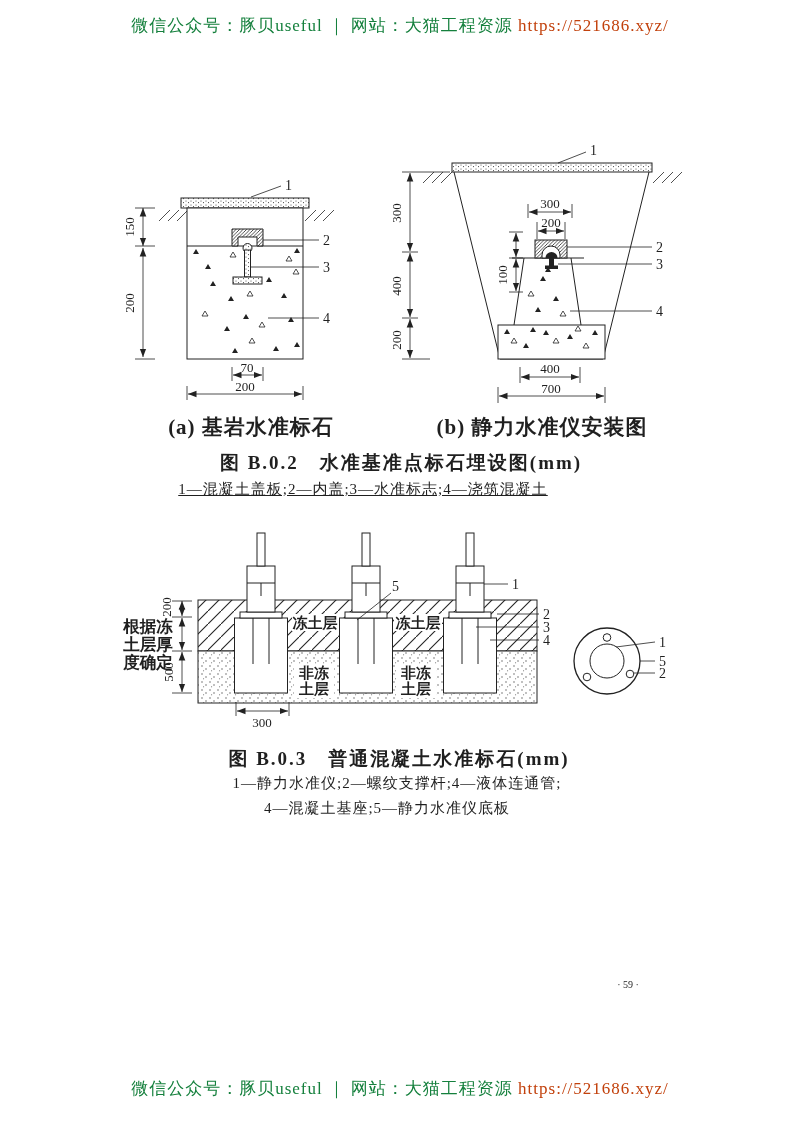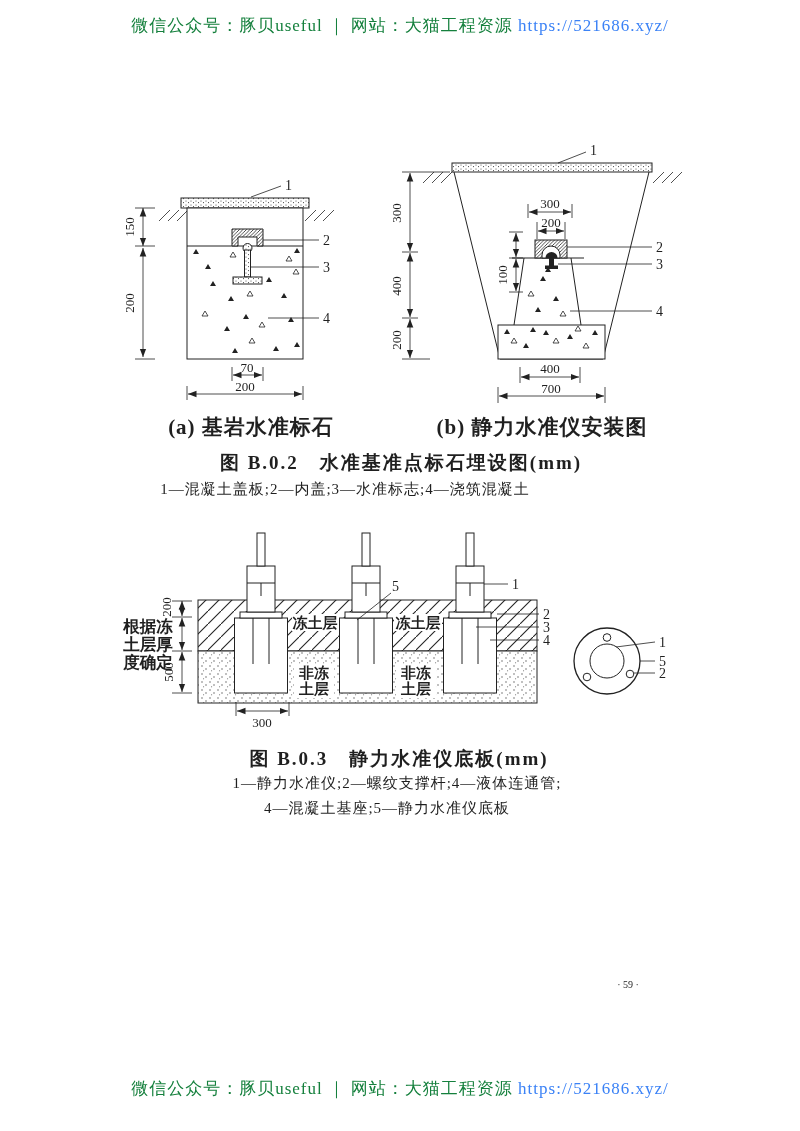--- a/index.html
+++ b/index.html
@@ -1,21 +1,21 @@
 <!DOCTYPE html>
 <html><head>
 <meta charset="utf-8">
 <style>
   html,body{margin:0;padding:0;background:#e8e8e8;}
   .page{position:relative;width:800px;height:1131px;background:#ffffff;margin:0 auto;
         font-family:"Liberation Serif","DejaVu Serif",serif;color:#1f1f1f;overflow:hidden;}
   .abs{position:absolute;}
   .wm{width:800px;text-align:center;font-size:17px;letter-spacing:1px;}
   .wm .wm-txt{color:#15803d;}
-  .wm .wm-url{color:#3b82f6;margin-top:16px;}
+  .wm .wm-url{color:#c2410c;margin-top:16px;}
   .cap-sub{width:240px;text-align:center;font-size:21px;font-weight:bold;letter-spacing:1px;}
   .cap-title{width:500px;text-align:center;font-size:19px;font-weight:bold;letter-spacing:2px;}
   .cap-legend{width:500px;text-align:center;font-size:15px;letter-spacing:1px;}
   .pagenum{width:100px;text-align:center;font-size:10px;}
   svg{display:block;}
   .ln{stroke:#222;stroke-width:1;fill:none;}
   .ln2{stroke:#222;stroke-width:1.3;fill:none;}
   .thin{stroke:#222;stroke-width:.8;fill:none;}
   .wfill{fill:#ffffff;stroke:#222;stroke-width:1;}
   .dimtxt{font:13px "Liberation Serif","DejaVu Serif",serif;fill:#1f1f1f;}
@@ -197,21 +197,21 @@
         <path class="thin" d="M498 387V403M605 387V403"></path>
         <line x1="499" y1="396" x2="604" y2="396" class="thin" marker-start="url(#ar)" marker-end="url(#ar)"></line>
         <text x="551" y="393" class="dimtxt" text-anchor="middle">700</text>
       </g>
     </g>
   </svg>
 
   <div class="abs cap-sub" style="top:413px;left:131px;">(a) 基岩水准标石</div>
   <div class="abs cap-sub" style="top:413px;left:422px;">(b) 静力水准仪安装图</div>
   <div class="abs cap-title" style="top:450px;left:151px;">图 B.0.2　水准基准点标石埋设图(mm)</div>
-  <div class="abs cap-legend" style="top:480px;left:95px;">1—混凝土盖板;2—内盖;3—水准标志;4—浇筑混凝土</div>
+  <div class="abs cap-legend" style="top:480px;left:113px;text-decoration:underline;">1—混凝土盖板;2—内盖;3—水准标志;4—浇筑混凝土</div>
 
   <svg class="abs" style="top:525px;left:0;" width="800" height="220" viewBox="0 525 800 220">
     <defs>
       <marker id="ar2" markerWidth="9" markerHeight="9" refX="8.5" refY="4.5" orient="auto-start-reverse" markerUnits="userSpaceOnUse">
         <path d="M0 1.2L8.5 4.5L0 7.8z" fill="#222"></path>
       </marker>
       <pattern id="pHatchBand" width="13" height="13" patternUnits="userSpaceOnUse">
         <rect width="13" height="13" fill="#fff"></rect>
         <path d="M-1 14L14 -1" stroke="#222" stroke-width="1.1"></path>
       </pattern>
@@ -306,21 +306,21 @@
       <circle cx="630" cy="674" r="3.8" class="wfill"></circle>
       <line x1="616" y1="647" x2="655" y2="642" class="thin"></line>
       <text x="659" y="647" class="lbl">1</text>
       <line x1="640" y1="661" x2="655" y2="661" class="thin"></line>
       <text x="659" y="666" class="lbl">5</text>
       <line x1="634" y1="673" x2="655" y2="673" class="thin"></line>
       <text x="659" y="678" class="lbl">2</text>
     </g>
   </svg>
 
-  <div class="abs cap-title" style="top:746px;left:149px;">图 B.0.3　静力水准仪底板(mm)</div>
+  <div class="abs cap-title" style="top:746px;left:149px;">图 B.0.3　普通混凝土水准标石(mm)</div>
   <div class="abs cap-legend" style="top:774px;left:147px;">1—静力水准仪;2—螺纹支撑杆;4—液体连通管;</div>
   <div class="abs cap-legend" style="top:799px;left:137px;">4—混凝土基座;5—静力水准仪底板</div>
 
   <div class="abs pagenum" style="top:979px;left:578px;">·  59  ·</div>
 
   <div class="abs wm" style="top:1077px;left:0;">
     <span class="wm-txt">微信公众号：豚贝useful ｜ 网站：大猫工程资源</span>
     <span class="wm-url">https://521686.xyz/</span>
   </div>
 

